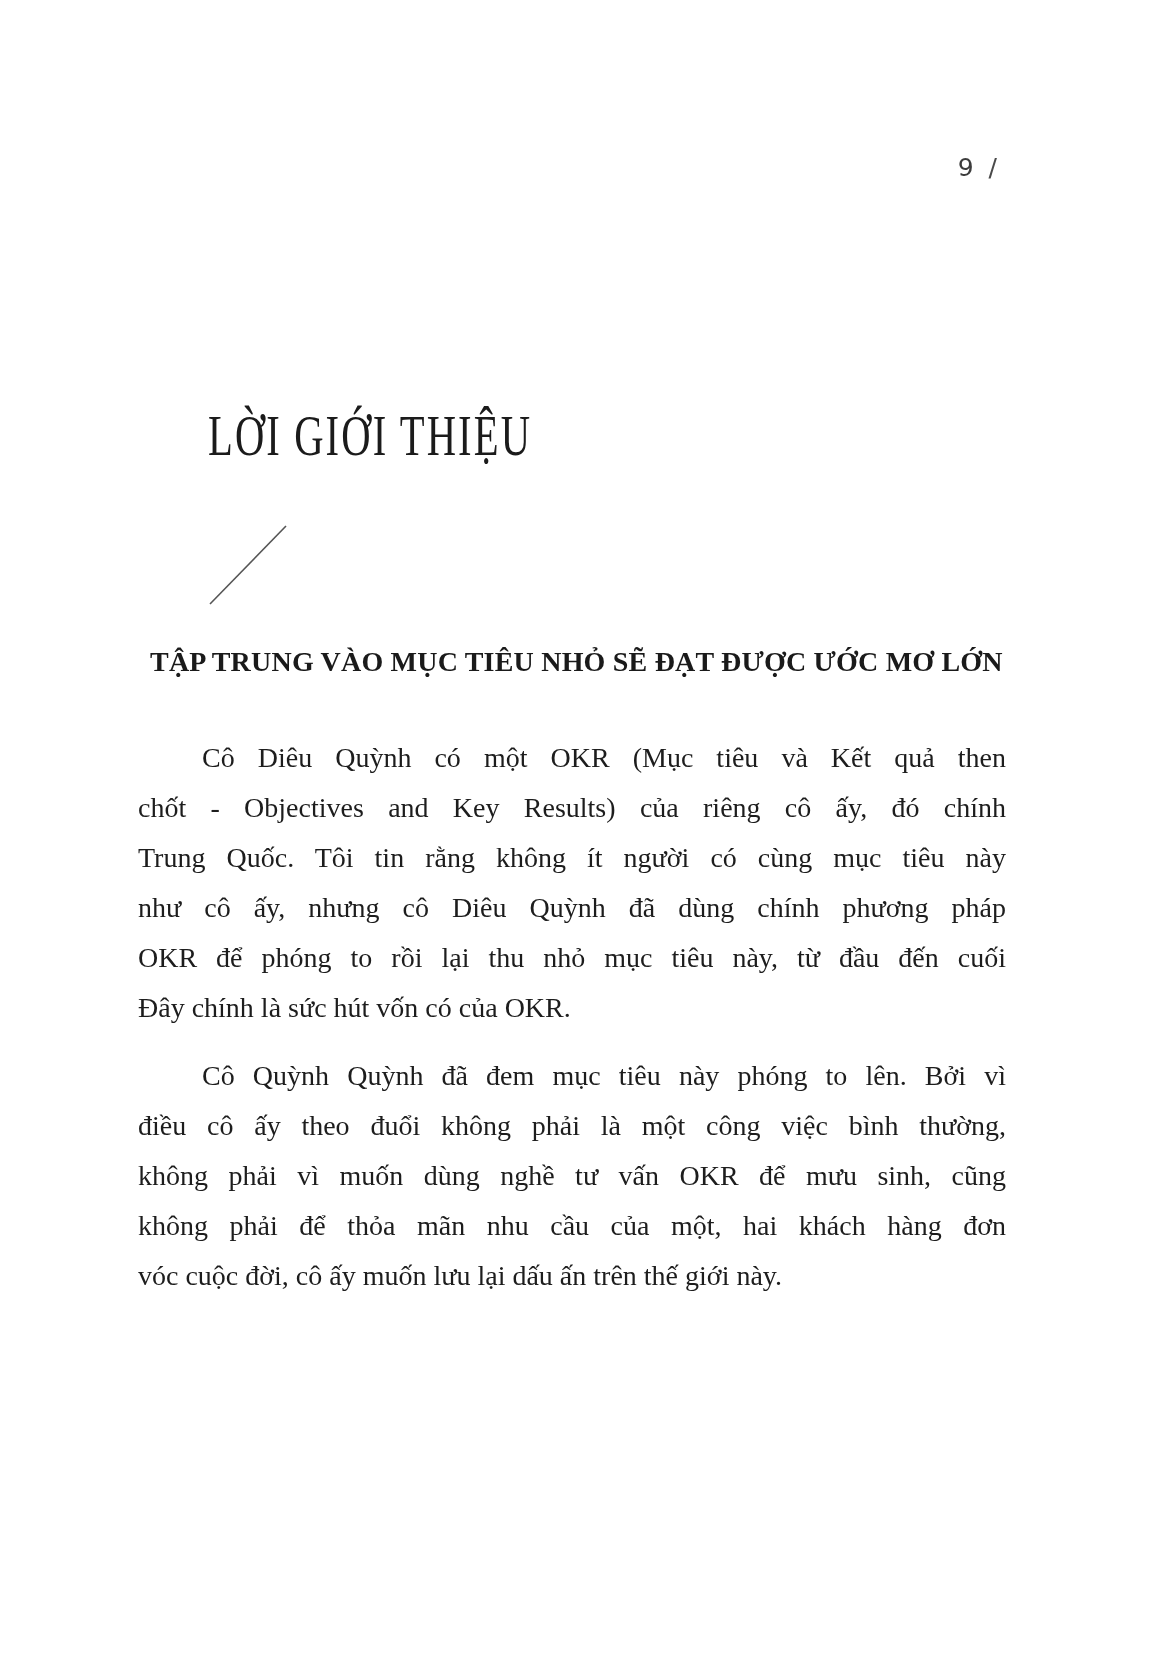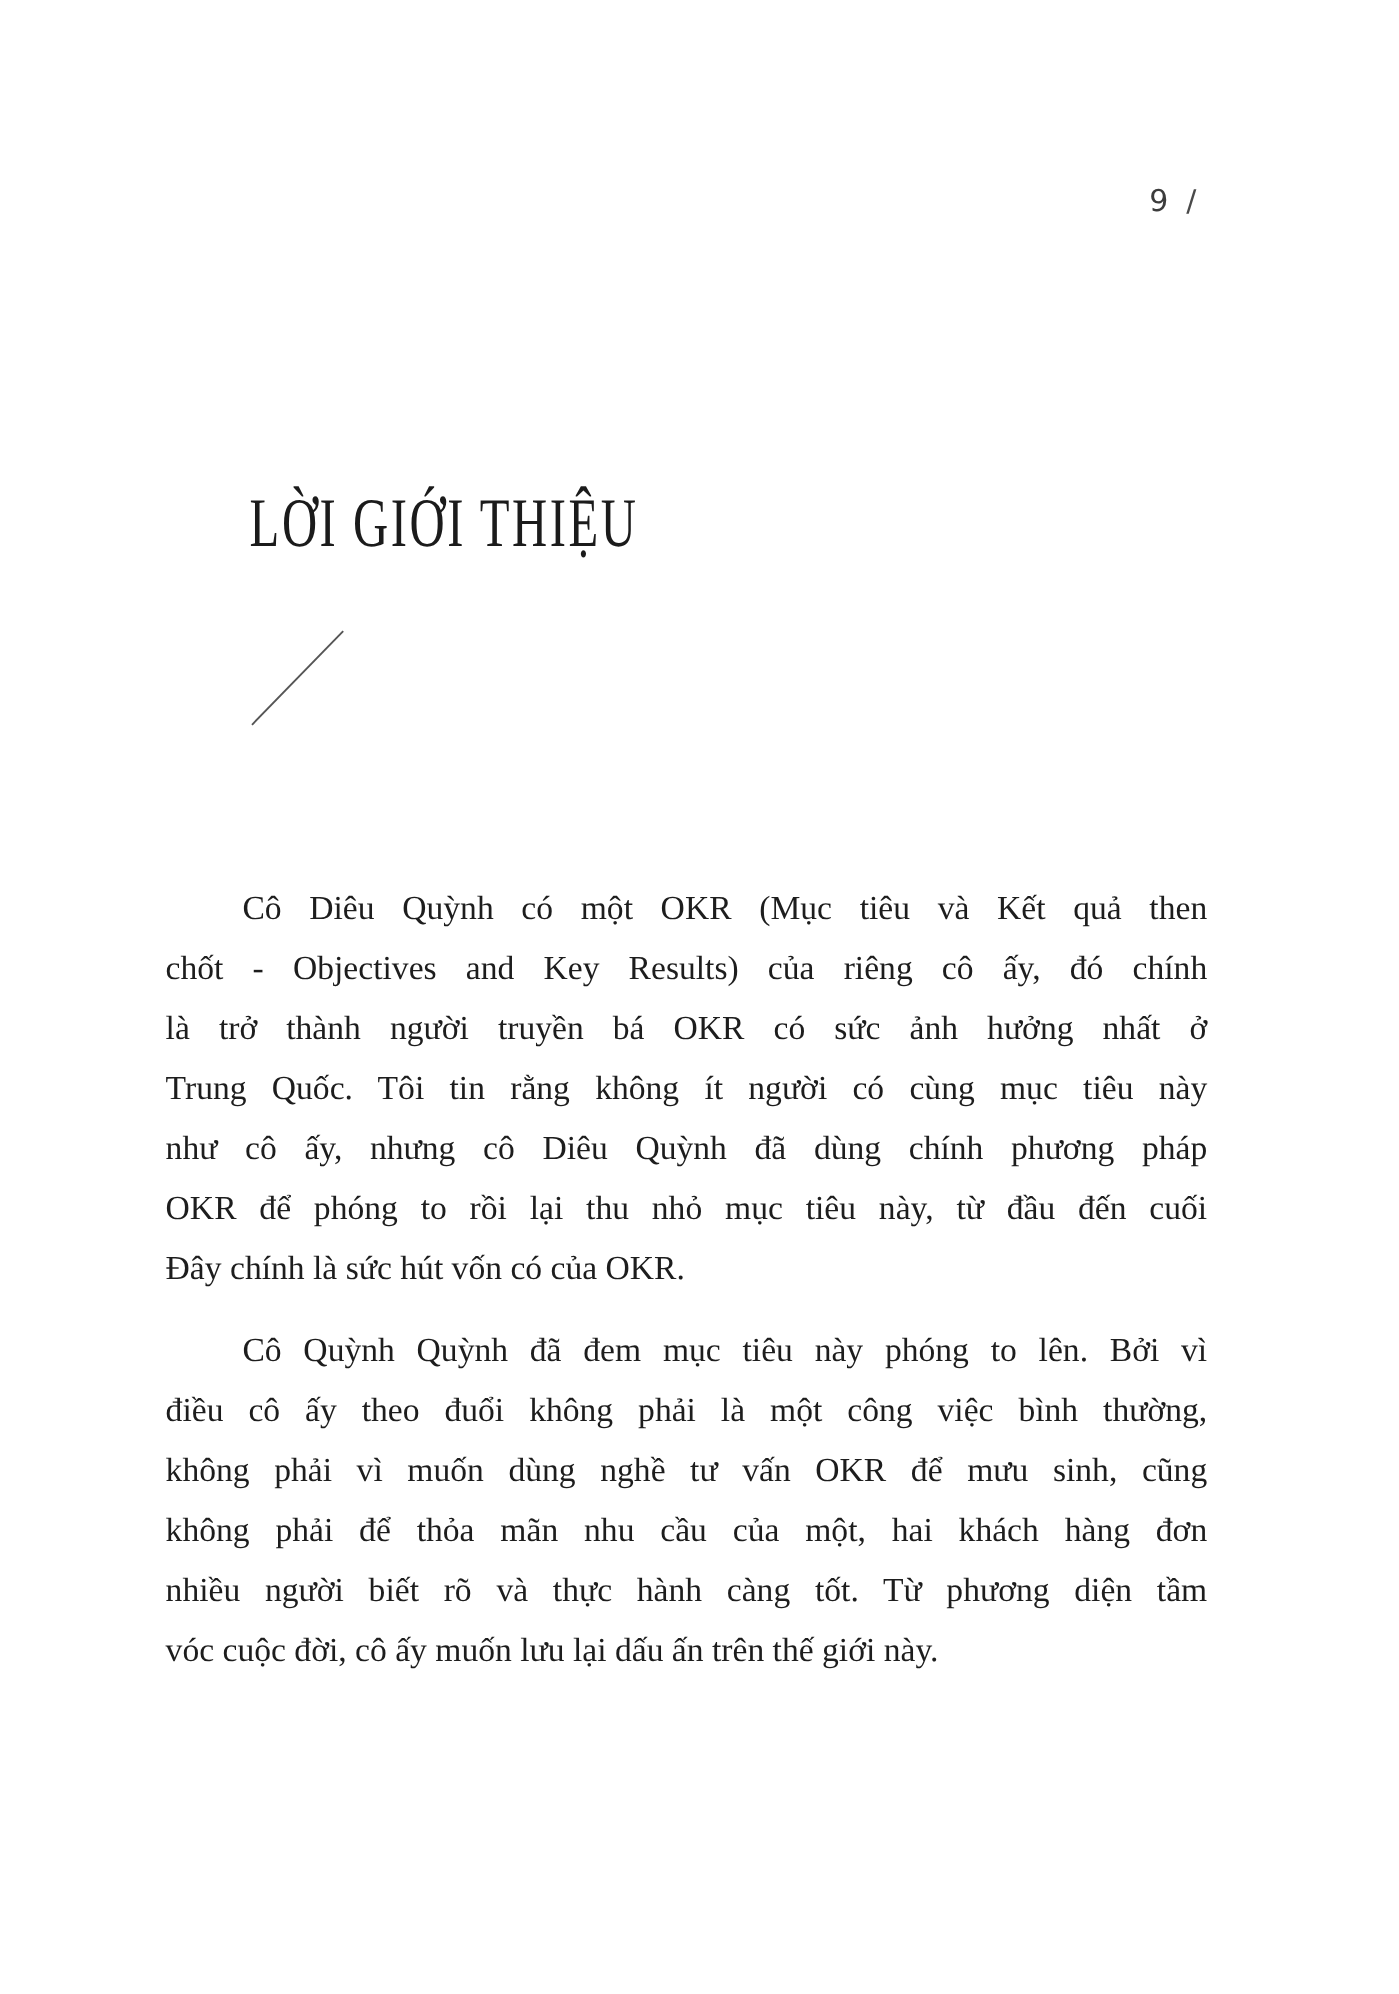--- a/index.html
+++ b/index.html
@@ -98,37 +98,36 @@
   </div>
 
   <div class="chapter-title">LỜI GIỚI THIỆU</div>
 
   <div class="diagonal-decoration">
     <svg width="80" height="82" viewBox="0 0 80 82">
       <line x1="2" y1="80" x2="78" y2="2" stroke="#555555" stroke-width="1.6"></line>
     </svg>
   </div>
 
+  <div class="section-heading">TẬP TRUNG VÀO MỤC TIÊU NHỎ SẼ ĐẠT ĐƯỢC ƯỚC MƠ LỚN</div>
 
   <div class="body-text">
 
     <div class="paragraph">
       <div class="ln first">Cô Diêu Quỳnh có một OKR (Mục tiêu và Kết quả then</div>
       <div class="ln">chốt - Objectives and Key Results) của riêng cô ấy, đó chính</div>
-      <div class="ln">là trở thành người truyền bá OKR có sức ảnh hưởng nhất ở</div>
       <div class="ln">Trung Quốc. Tôi tin rằng không ít người có cùng mục tiêu này</div>
       <div class="ln">như cô ấy, nhưng cô Diêu Quỳnh đã dùng chính phương pháp</div>
       <div class="ln">OKR để phóng to rồi lại thu nhỏ mục tiêu này, từ đầu đến cuối</div>
       <div class="ln last">Đây chính là sức hút vốn có của OKR.</div>
     </div>
 
     <div class="paragraph">
       <div class="ln first">Cô Quỳnh Quỳnh đã đem mục tiêu này phóng to lên. Bởi vì</div>
       <div class="ln">điều cô ấy theo đuổi không phải là một công việc bình thường,</div>
       <div class="ln">không phải vì muốn dùng nghề tư vấn OKR để mưu sinh, cũng</div>
       <div class="ln">không phải để thỏa mãn nhu cầu của một, hai khách hàng đơn</div>
-      <div class="ln">nhiều người biết rõ và thực hành càng tốt. Từ phương diện tầm</div>
       <div class="ln last">vóc cuộc đời, cô ấy muốn lưu lại dấu ấn trên thế giới này.</div>
     </div>
 
   </div>
 
 </div>
 
 </body></html>

